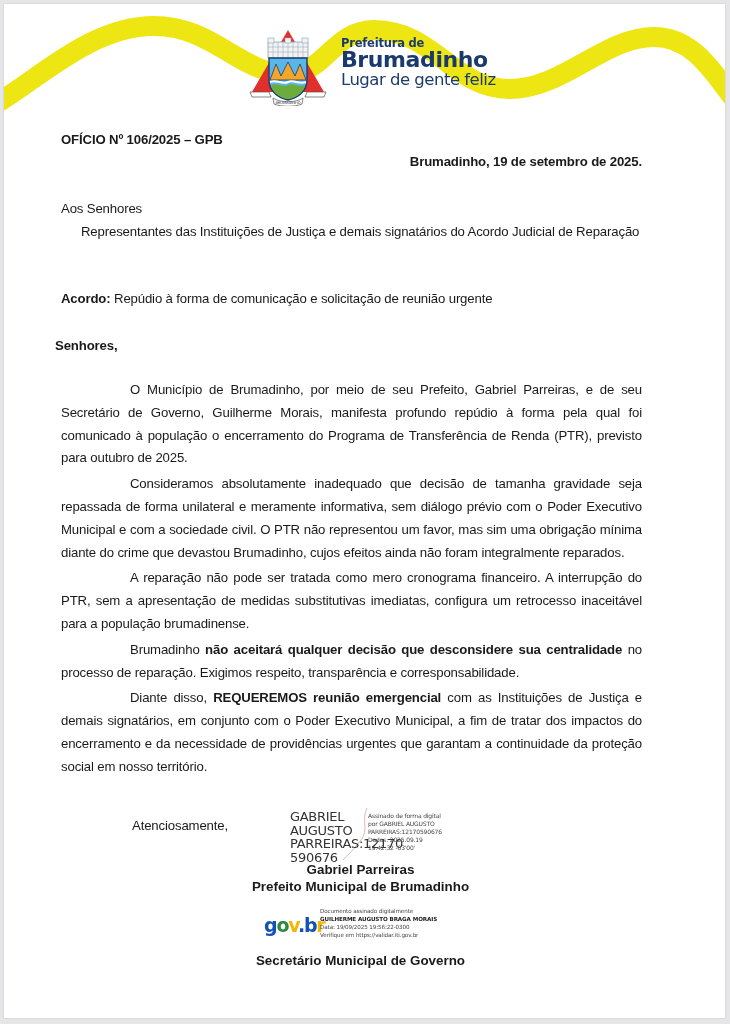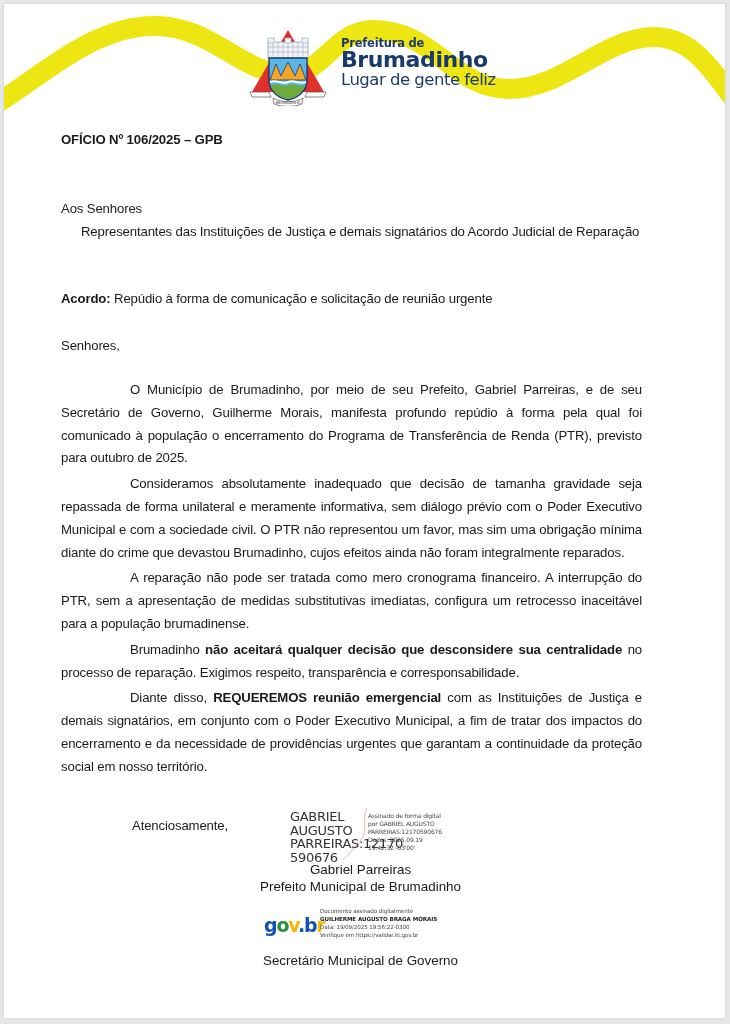--- a/index.html
+++ b/index.html
@@ -25,21 +25,21 @@
   .txt { position: absolute; font-size: 13.2px; letter-spacing: -0.15px; white-space: nowrap; }
   .bold { font-weight: bold; }
   .just { position: absolute; left: 57px; width: 581px; font-size: 13.2px; letter-spacing: -0.15px; line-height: 22.8px; text-align: justify; }
   .para { margin: 0 0 0 0; text-indent: 69px; }
   .para + .para { margin-top: 3px; }
 
   .sig-name-block { position: absolute; left: 286px; top: 806px; font-size: 13px; line-height: 13.6px; color: #333; font-family: "DejaVu Sans", sans-serif; letter-spacing: -0.3px; }
   .sig-stamp { position: absolute; left: 364px; top: 808px; font-size: 6px; line-height: 8px; color: #444; font-family: "DejaVu Sans", sans-serif; letter-spacing: -0.15px; }
   .sig-stroke { position: absolute; left: 335px; top: 802px; width: 40px; height: 56px; }
 
-  .center-bold { position: absolute; left: 0; width: 721px; text-align: center; font-weight: normal; font-size: 13.4px; }
+  .center-bold { position: absolute; left: 0; width: 721px; text-align: center; font-weight: bold; font-size: 13.4px; }
 
   .govbr { position: absolute; left: 260px; top: 910px; font-family: "DejaVu Sans", sans-serif; font-weight: bold; font-size: 19px; letter-spacing: -1.2px; }
   .govbr .g { color: #1351b4; }
   .govbr .o { color: #2a8a3e; }
   .govbr .v { color: #f2b705; }
   .govbr .b { color: #1351b4; }
   .govbr .r { color: #f2b705; }
   .gov-stamp { position: absolute; left: 316px; top: 903px; font-family: "DejaVu Sans", sans-serif; font-size: 5.6px; line-height: 8px; color: #444; letter-spacing: -0.1px; }
   .gov-stamp .strong { font-weight: bold; color: #222; }
 </style>
@@ -79,29 +79,30 @@
     <text x="41" y="76" text-anchor="middle" font-size="3.6" fill="#333" font-family="DejaVu Sans, sans-serif">BRUMADINHO</text>
   </svg>
 
   <div class="brand">
     <div class="pref">Prefeitura de</div>
     <div class="city">Brumadinho</div>
     <div class="slogan">Lugar de gente feliz</div>
   </div>
 
   <div class="txt bold" style="left:57px; top:128px;">OFÍCIO Nº 106/2025 – GPB</div>
+  <div class="txt bold" style="right:83px; top:150px;">Brumadinho, 19 de setembro de 2025.</div>
 
   <div class="txt" style="left:57px; top:197px;">Aos Senhores</div>
   <div class="just" style="top:217px; text-indent:0; line-height:22.5px;margin-left:20px;">Representantes das Instituições de Justiça e demais signatários do Acordo Judicial de Reparação</div>
 
   <div class="txt" style="left:57px; top:287px;">
     <span class="bold">Acordo:</span><span> Repúdio à forma de comunicação e solicitação de reunião urgente</span>
   </div>
 
-  <div class="txt" style="left:57px; top:334px;">Senhores,</div>
+  <div class="txt" style="left:51px; top:334px;font-weight:bold;">Senhores,</div>
 
   <div class="just" style="top:375px;">
     <p class="para">O Município de Brumadinho, por meio de seu Prefeito, Gabriel Parreiras, e de seu Secretário de Governo, Guilherme Morais, manifesta profundo repúdio à forma pela qual foi comunicado à população o encerramento do Programa de Transferência de Renda (PTR), previsto para outubro de 2025.</p>
     <p class="para">Consideramos absolutamente inadequado que decisão de tamanha gravidade seja repassada de forma unilateral e meramente informativa, sem diálogo prévio com o Poder Executivo Municipal e com a sociedade civil. O PTR não representou um favor, mas sim uma obrigação mínima diante do crime que devastou Brumadinho, cujos efeitos ainda não foram integralmente reparados.</p>
     <p class="para">A reparação não pode ser tratada como mero cronograma financeiro. A interrupção do PTR, sem a apresentação de medidas substitutivas imediatas, configura um retrocesso inaceitável para a população brumadinense.</p>
     <p class="para"><span>Brumadinho </span><span class="bold">não aceitará qualquer decisão que desconsidere sua centralidade</span><span> no processo de reparação. Exigimos respeito, transparência e corresponsabilidade.</span></p>
     <p class="para"><span>Diante disso, </span><span class="bold">REQUEREMOS reunião emergencial</span><span> com as Instituições de Justiça e demais signatários, em conjunto com o Poder Executivo Municipal, a fim de tratar dos impactos do encerramento e da necessidade de providências urgentes que garantam a continuidade da proteção social em nosso território.</span></p>
   </div>
 
   <div class="txt" style="left:128px; top:814px;">Atenciosamente,</div>

